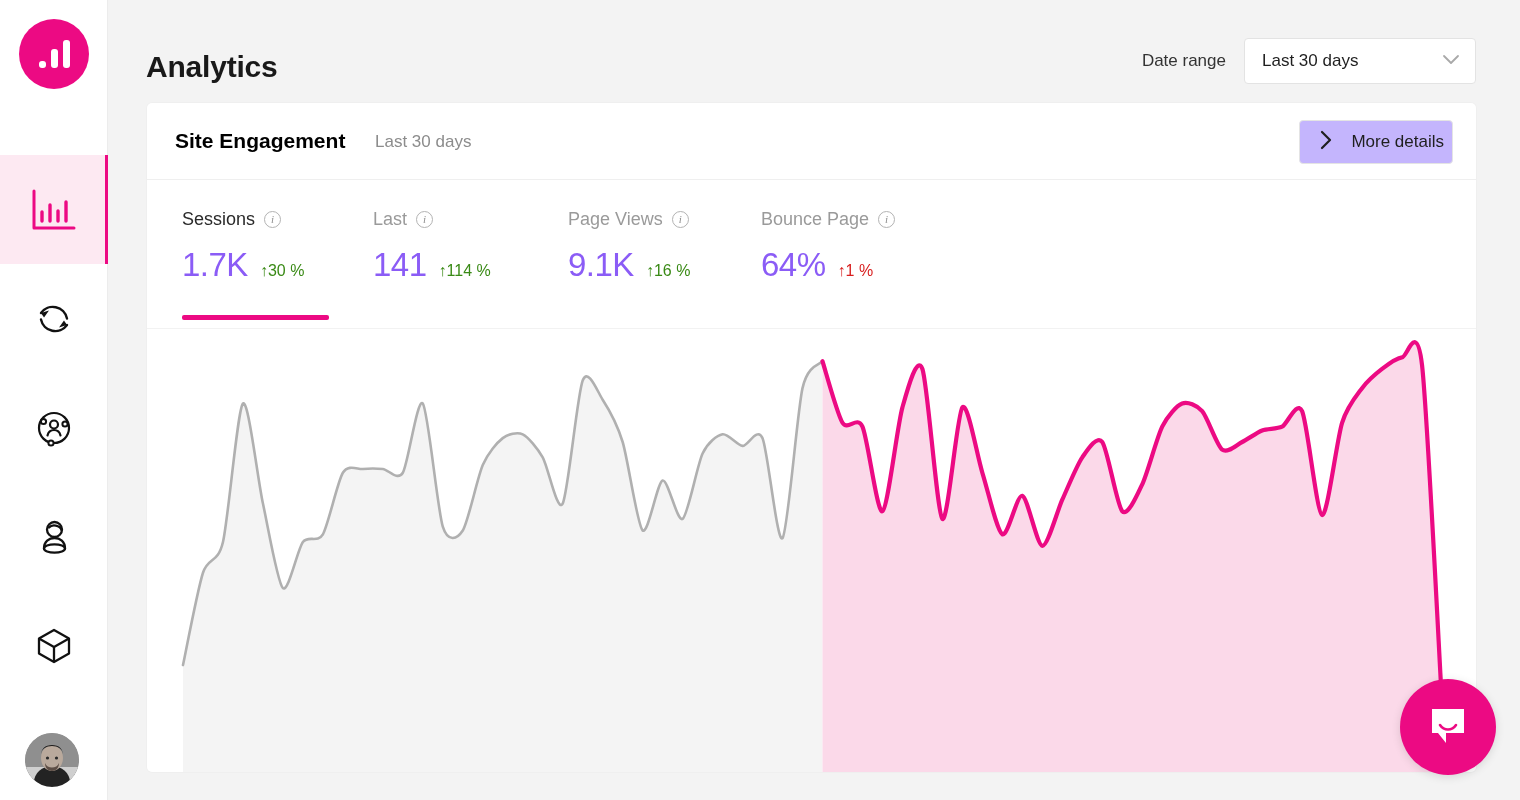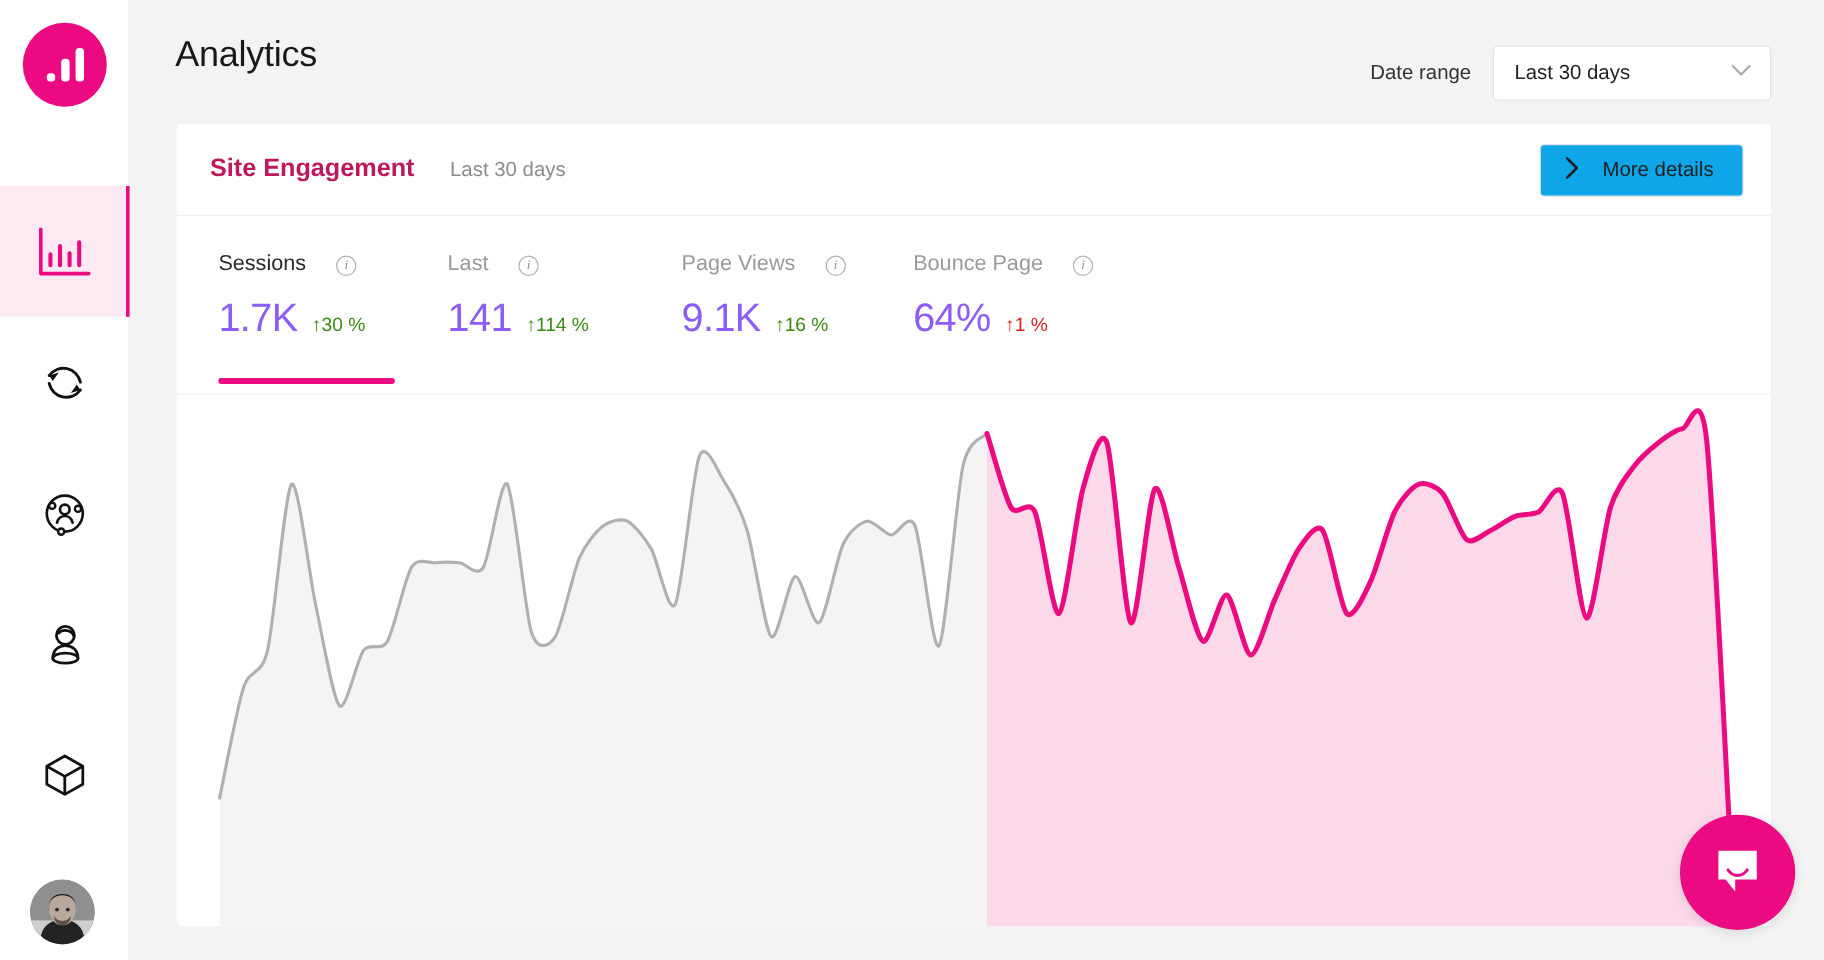--- a/index.html
+++ b/index.html
@@ -90,23 +90,23 @@
     overflow: hidden;
     background: #9b9b9b;
     cursor: pointer;
   }
   .avatar svg { display:block; }
 
   
   #page-title {
     position: absolute;
     left: 146px;
-    top: 29px;
+    top: 50px;
     font-size: 30px;
-    font-weight: normal;
+    font-weight: bold;
     color: #191919;
     letter-spacing: -0.2px;
   }
 
   #daterange-wrap {
     position: absolute;
     right: 44px;
     top: 38px;
     display: flex;
     align-items: center;
@@ -150,38 +150,38 @@
     position: relative;
     height: 76px;
     border-bottom: 1px solid #efefef;
   }
   #card-title {
     position: absolute;
     left: 28px;
     top: 26px;
     font-size: 21px;
     font-weight: bold;
-    color: #be185d;
+    color: #000000;
   }
   #card-subtitle {
     position: absolute;
     left: 228px;
     top: 29px;
     font-size: 17px;
     color: #8c8c8c;
   }
   #more-details-btn {
     position: absolute;
     right: 23px;
     top: 17px;
     height: 44px;
-    padding: 0 24px 0 20px;
+    padding: 0 8px 0 20px;
     border: 1px solid #e4e4e4;
     border-radius: 4px;
-    background: #0ea5e9;
+    background: #c4b5fd;
     display: flex;
     align-items: center;
     gap: 18px;
     cursor: pointer;
     box-sizing: border-box;
   }
   #more-details-label {
     font-size: 17px;
     color: #1f1f1f;
   }
@@ -192,22 +192,22 @@
     height: 148px;
     border-bottom: 1px solid #f2f2f2;
   }
   .metric {
     position: absolute;
     top: 28px;
     cursor: pointer;
   }
   .metric-label-row {
     display: flex;
-    align-items: flex-end;
-    gap: 25px;
+    align-items: center;
+    gap: 9px;
     height: 22px;
   }
   .metric-label {
     font-size: 18px;
     color: #9a9a9a;
   }
   .metric.selected .metric-label {
     color: #2a2a2a;
   }
   .info-icon {

